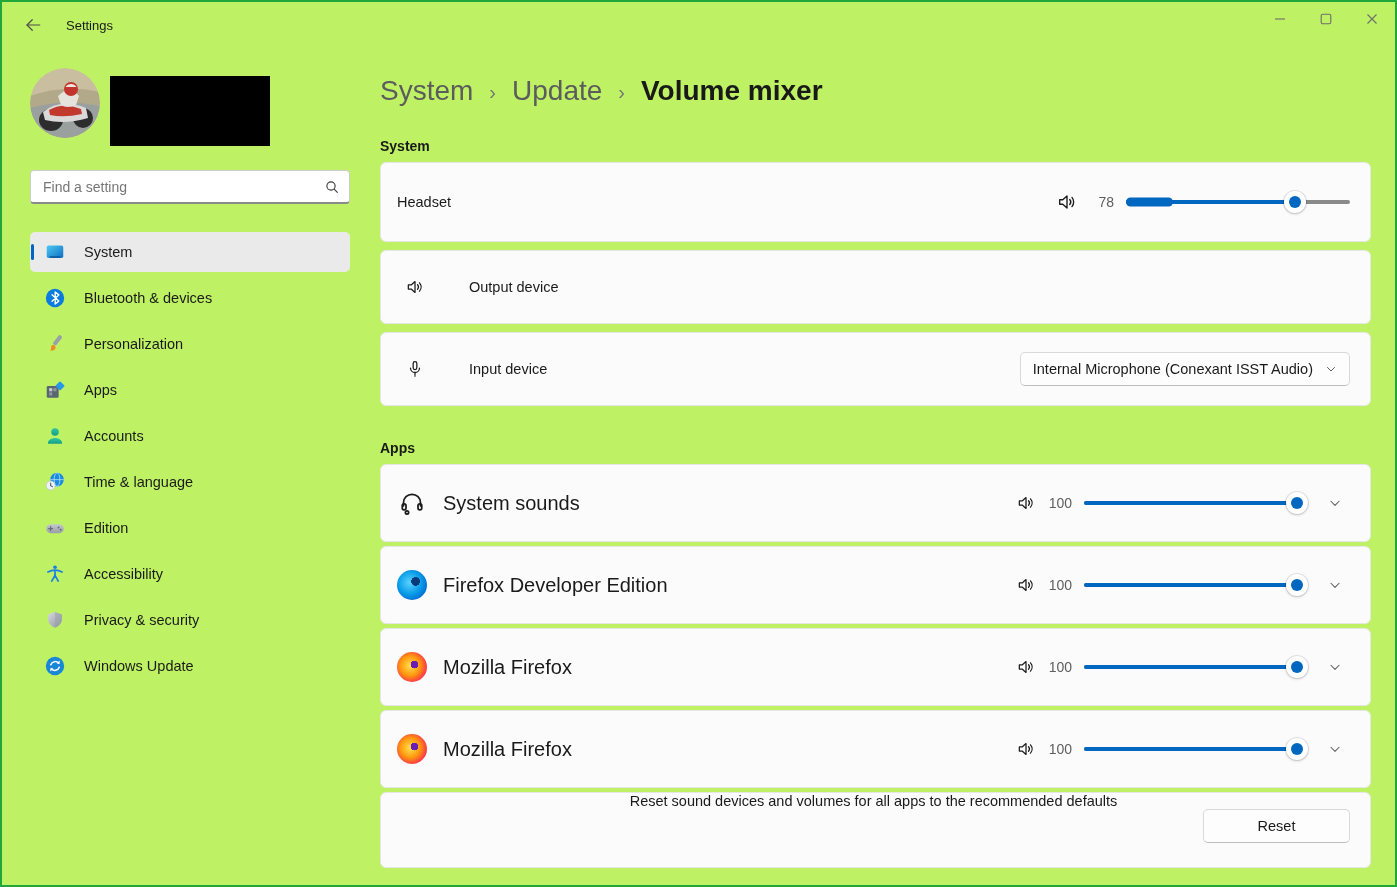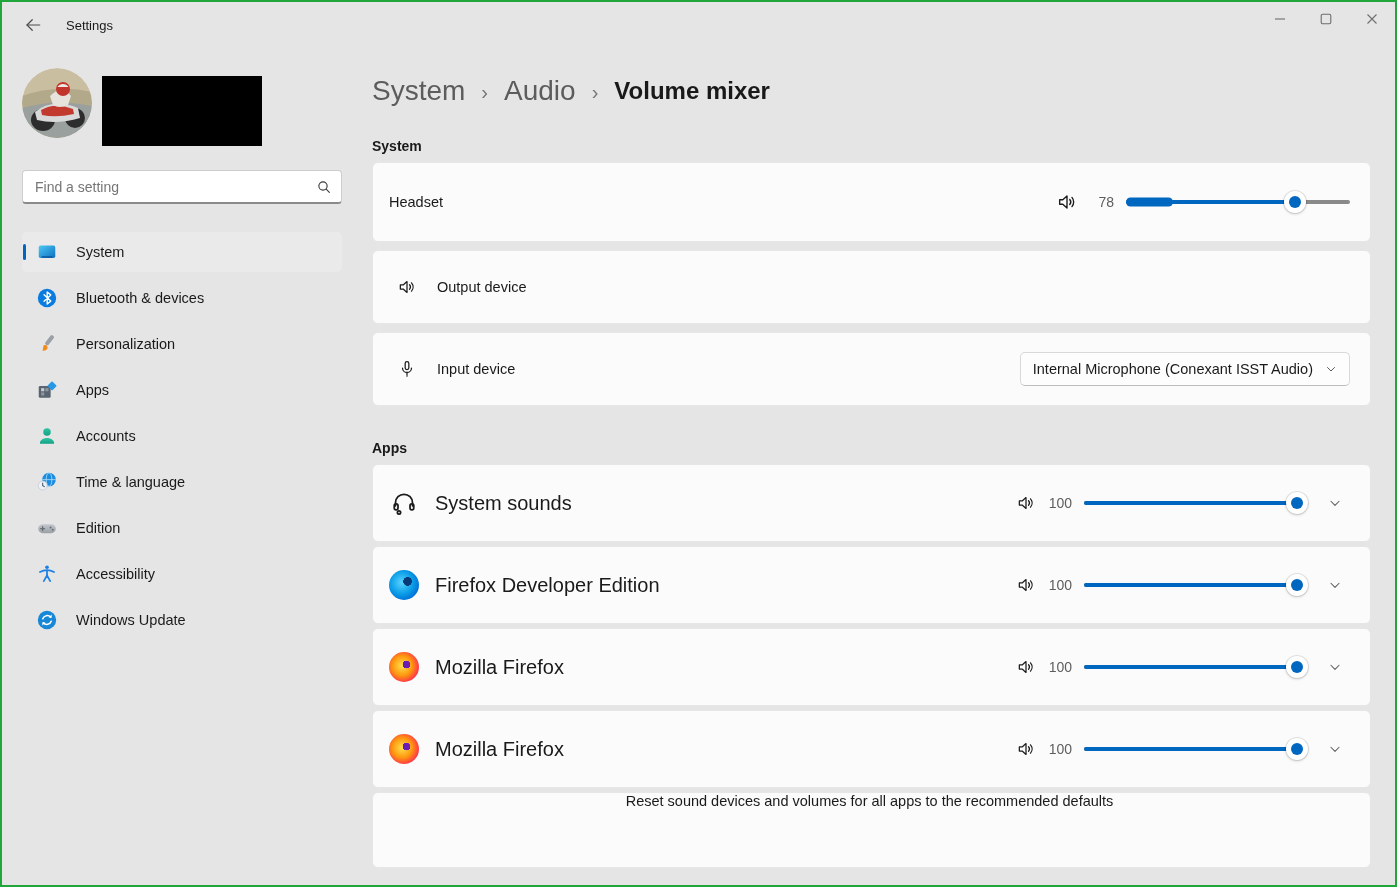--- a/index.html
+++ b/index.html
@@ -1,34 +1,34 @@
 <!DOCTYPE html>
 <html><head>
 <meta charset="utf-8">
 <style>
   * { box-sizing: border-box; }
   html,body { margin:0; padding:0; background:#fff; }
   body { width:1397px; height:887px; font-family:"Liberation Sans", sans-serif; }
   :root { --accent:#0067c0; --text:#1a1a1a; --text2:#5e5e5e; }
 
   .window{
-    width:1397px;height:887px;border:2px solid #21a63c;background:#e5e5e5;
+    width:1397px;height:887px;border:2px solid #21a63c;background:#bef264;
     display:flex;flex-direction:column;overflow:hidden;
   }
 
   
   .titlebar{height:46px;flex:0 0 auto;display:flex;align-items:center;padding-left:14px;}
   .back-btn{width:34px;height:30px;border:none;background:transparent;display:flex;align-items:center;justify-content:center;cursor:pointer;border-radius:4px;}
   .tb-title{margin-left:16px;font-size:13px;color:var(--text);}
   .win-controls{margin-left:auto;display:flex;align-self:flex-start;}
   .win-btn{width:46px;height:34px;border:none;background:transparent;display:flex;align-items:center;justify-content:center;cursor:pointer;}
 
   
   .body{display:flex;flex:1;min-height:0;}
-  .sidebar{width:360px;flex:0 0 auto;padding:12px 20px 0 20px;}
+  .sidebar{width:360px;flex:0 0 auto;padding:12px 20px 0 20px;margin-left:8px;}
   .main{flex:1;min-width:0;padding:0 24px 0 10px;}
 
   
   .profile{display:flex;align-items:flex-start;gap:10px;margin:8px 0 24px 0;}
   .avatar{width:70px;height:70px;border-radius:50%;overflow:hidden;flex:0 0 auto;}
   .redacted{width:160px;height:70px;background:#000;margin-top:8px;}
   .searchbox{position:relative;height:34px;margin-bottom:28px;}
   .searchbox input{
     width:100%;height:100%;border:1px solid #cdcdcd;border-bottom:2px solid #8a8a8a;
     border-radius:4px;background:#fff;padding:0 36px 0 12px;font-size:14px;color:#222;
@@ -44,32 +44,32 @@
   .nav-item.selected{background:#eaeaea;}
   .nav-item.selected::before{
     content:"";position:absolute;left:1px;top:50%;transform:translateY(-50%);
     width:3px;height:16px;border-radius:2px;background:var(--accent);
   }
   .nav-ico{width:22px;height:22px;display:flex;align-items:center;justify-content:center;flex:0 0 auto;}
 
   
   .breadcrumb{margin-top:24px;height:38px;display:flex;align-items:center;gap:16px;}
   .crumb{font-size:28px;color:#5c5c5c;cursor:pointer;}
-  .crumb-current{font-size:24px;color:#191919;font-weight:700;}
+  .crumb-current{font-size:28px;color:#191919;font-weight:700;}
   .crumb-sep{font-size:20px;color:#757575;padding-top:2px;}
 
   
   .section-header{margin-top:28px;font-size:14px;font-weight:700;color:#191919;}
   .section-header.apps{margin-top:34px;}
   .card{
     background:#fbfbfb;border:1px solid #e6e6e6;border-radius:6px;
     display:flex;align-items:center;padding:0 20px 0 16px;
   }
   .volume-card{height:80px;margin-top:8px;}
-  .device-card{height:74px;margin-top:8px;padding-left:24px;}
+  .device-card{height:74px;margin-top:8px;padding-left:24px;gap:24px;}
   .app-card{height:78px;margin-top:4px;}
   .app-card.first{margin-top:8px;}
   .reset-card{height:76px;margin-top:4px;flex-direction:column;}
   .row-label{font-size:14.5px;color:var(--text);}
   .device-card .row-label{margin-left:20px;}
   .app-name{margin-left:16px;font-size:20px;color:var(--text);}
   .right-group{margin-left:auto;display:flex;align-items:center;gap:12px;}
   .val{font-size:14px;color:var(--text2);min-width:24px;text-align:right;}
 
   
@@ -273,38 +273,53 @@
                 <path d="M4.3 9.8c5-2.5 10.4-2.5 15.4 0"></path>
                 <path d="M12 8.3v5.2"></path>
                 <path d="M12 13.5l-3.5 6.2M12 13.5l3.5 6.2"></path>
               </svg>
           </span>
           <span>Accessibility</span>
         </li>
         <li class="nav-item">
           <span class="nav-ico">
             <svg width="22" height="22" viewBox="0 0 24 24">
+                <defs>
+                  <linearGradient id="shg" x1="0" y1="0" x2="1" y2="1">
+                    <stop offset="0" stop-color="#d6dbe1"></stop>
+                    <stop offset="1" stop-color="#8d939b"></stop>
+                  </linearGradient>
+                </defs>
+                <path d="M12 3.2l7.6 2.9v4.3c0 5-3.1 8.3-7.6 10-4.5-1.7-7.6-5-7.6-10V6.1z" fill="url(#shg)"></path>
+                <path d="M12 3.2l7.6 2.9v4.3c0 5-3.1 8.3-7.6 10z" fill="#9ba1a9" opacity="0.55"></path>
+              </svg>
+          </span>
+          <span>Privacy &amp; security</span>
+        </li>
+        <li class="nav-item">
+          <span class="nav-ico">
+            <svg width="22" height="22" viewBox="0 0 24 24">
                 <circle cx="12" cy="12" r="10" fill="#1787d6"></circle>
                 <path d="M7.4 10.6a5 5 0 0 1 8.6-1.6" stroke="#fff" stroke-width="1.7" fill="none" stroke-linecap="round"></path>
                 <path d="M16.6 13.4a5 5 0 0 1-8.6 1.6" stroke="#fff" stroke-width="1.7" fill="none" stroke-linecap="round"></path>
                 <path d="M17.1 5.9v3.4h-3.4z" fill="#fff"></path>
                 <path d="M6.9 18.1v-3.4h3.4z" fill="#fff"></path>
               </svg>
           </span>
           <span>Windows Update</span>
         </li>
       </ul>
     </div>
 
     <div class="main">
 
       <div class="breadcrumb">
         <span class="crumb">System</span>
         <span class="crumb-sep">›</span>
-        <span class="crumb">Audio</span>
+        <span class="crumb">Update</span>
         <span class="crumb-sep">›</span>
         <span class="crumb-current">Volume mixer</span>
       </div>
 
       <div class="section-header">System</div>
 
       <div class="card volume-card">
         <span class="row-label">Headset</span>
         <div class="right-group">
           <span style="display:flex;">
@@ -469,17 +484,18 @@
                 <svg width="14" height="14" viewBox="0 0 24 24" fill="none" stroke="#5d5d5d" stroke-width="1.8" stroke-linecap="round" stroke-linejoin="round">
                   <path d="M5 9l7 7 7-7"></path>
                 </svg>
               </span>
           </button>
         </div>
       </div>
 
       <div class="card reset-card">
         <span class="row-label">Reset sound devices and volumes for all apps to the recommended defaults</span>
+        <button class="reset-btn">Reset</button>
       </div>
 
     </div>
   </div>
 </div>
 
 </body></html>

